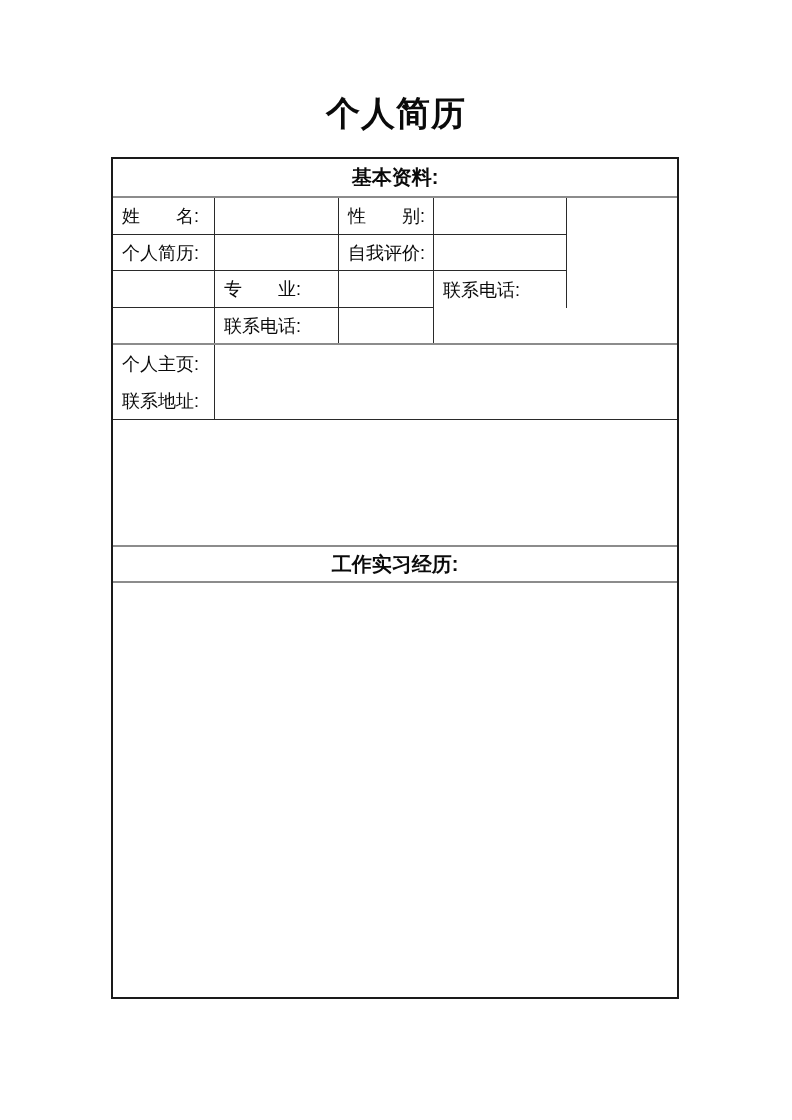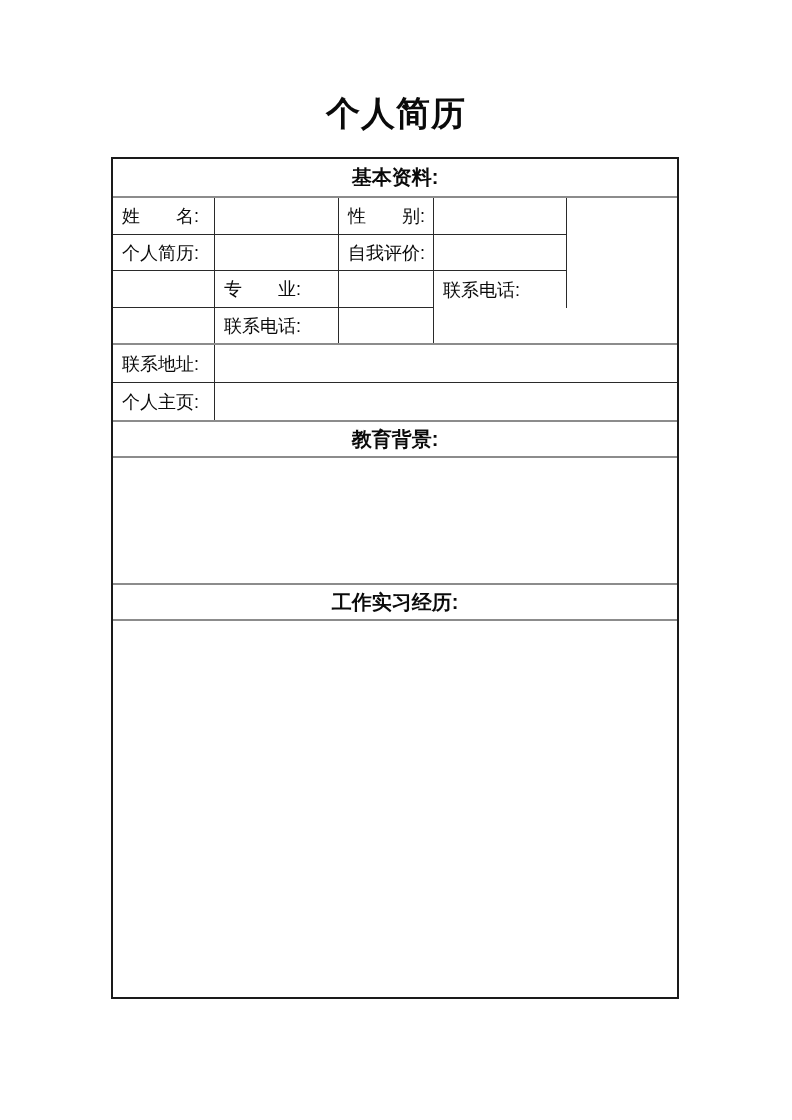--- a/index.html
+++ b/index.html
@@ -140,31 +140,30 @@
       <div class="cell value-cell"></div>
       <div class="cell label-cell">专　　业:</div>
       <div class="cell value-cell"></div>
 
       <div class="cell label-cell no-b">联系电话:</div>
       <div class="cell value-cell no-b"></div>
       <div class="cell label-cell no-b">联系电话:</div>
       <div class="cell value-cell no-b"></div>
     </div>
 
+    <div class="wide-row last" style="flex-basis:37px">
+      <div class="label-cell">个人主页:</div>
+      <div class="value-cell"></div>
+    </div>
+
     <div class="wide-row">
       <div class="label-cell">联系地址:</div>
       <div class="value-cell"></div>
     </div>
 
-    <div class="wide-row last" style="flex-basis:37px">
-      <div class="label-cell">个人主页:</div>
-      <div class="value-cell"></div>
-    </div>
-
-    <div class="sec-header mid" style="height:38px">教育背景:</div>
 
     <div class="blank-area" style="flex:0 0 125px"></div>
 
     <div class="sec-header mid" style="height:38px">工作实习经历:</div>
 
     <div class="blank-area" style="flex:0 0 241px"></div>
 
 
     <div class="blank-area" style="flex:1 1 auto"></div>
 

